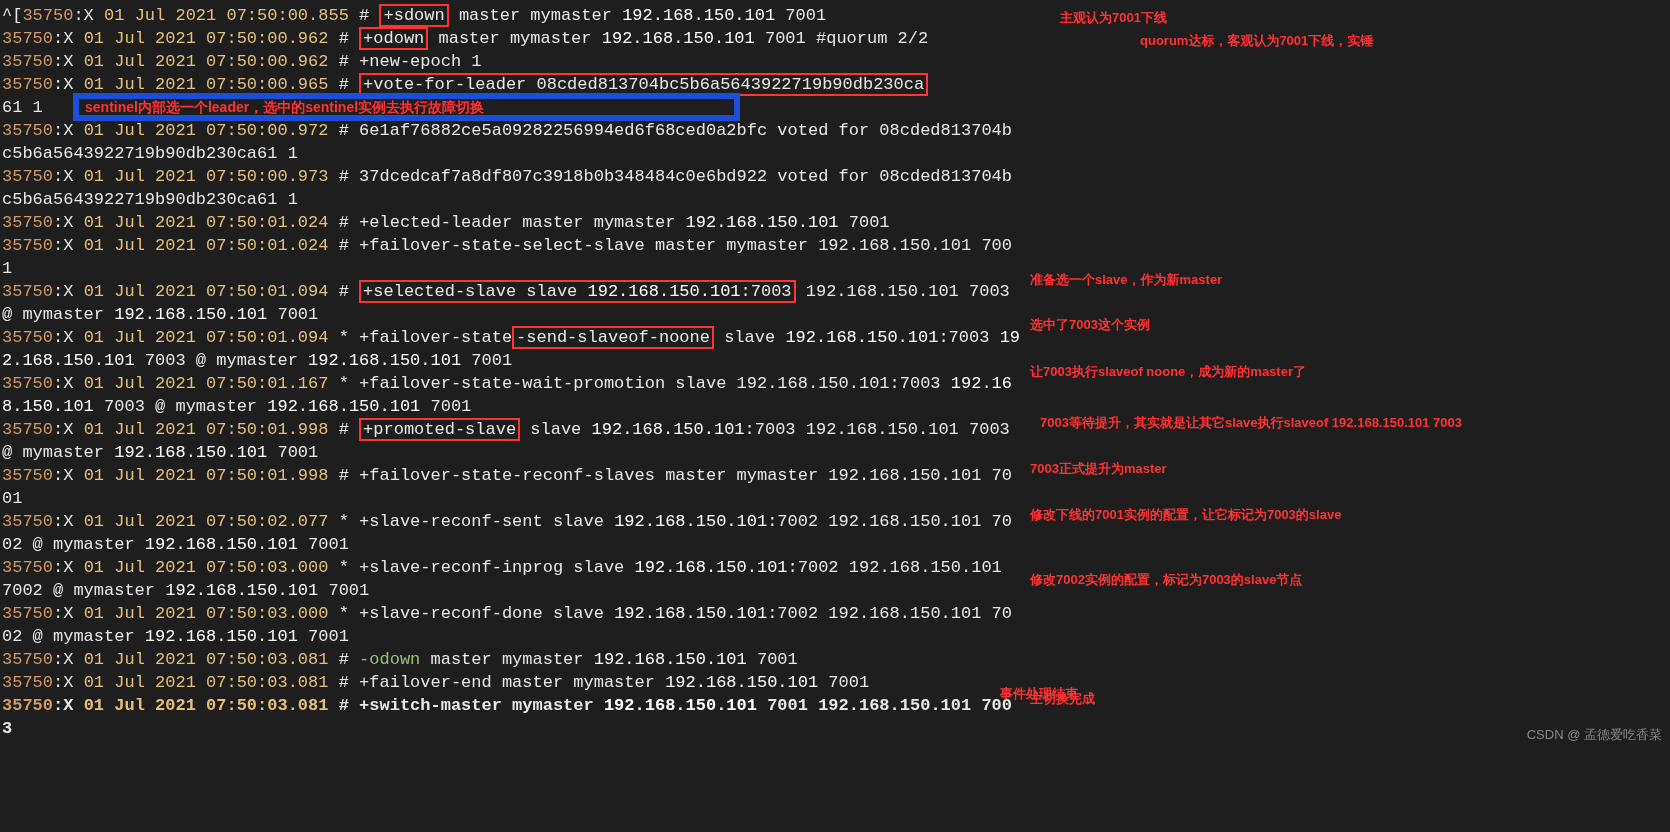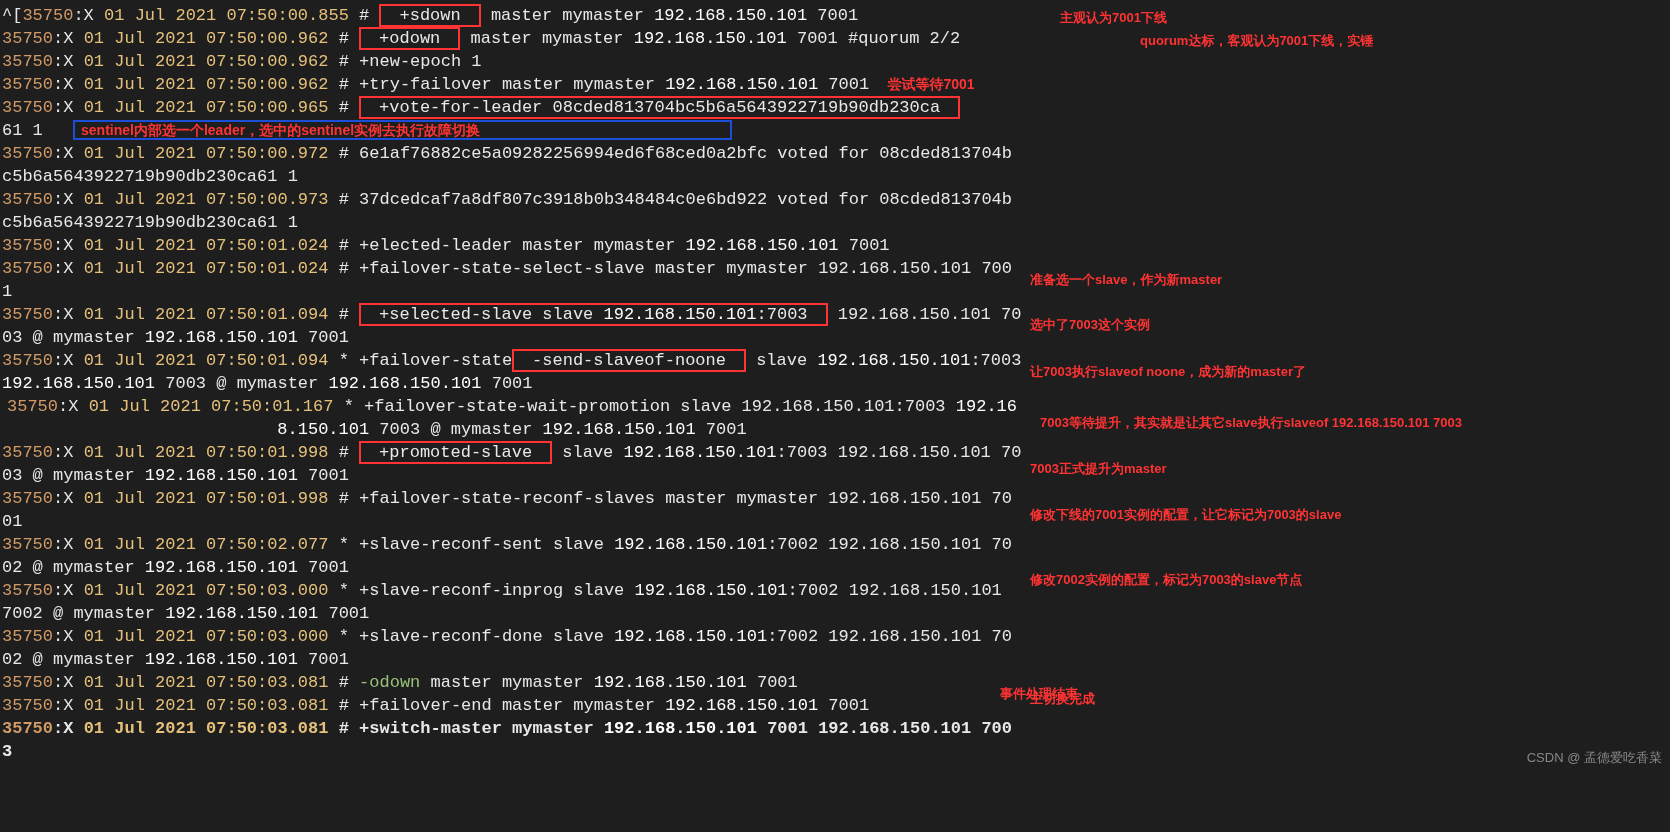--- a/index.html
+++ b/index.html
@@ -26,21 +26,21 @@
   .annot{
     color:#ff3333;
     font-family:"Microsoft YaHei","SimHei",sans-serif;
     font-size:13px;
     font-weight:bold;
     position:absolute;
     white-space:nowrap;
   }
   .boxed{
     border:2px solid #ff3333;
-    padding:0 18px;
+    padding:0 2px;
     display:inline;
     box-sizing:border-box;
   }
   .watermark{
     position:absolute;
     right:8px;
     bottom:4px;
     color:#888;
     font-family:"Microsoft YaHei",sans-serif;
     font-size:13px;
@@ -80,33 +80,27 @@
     <span class="tok-yellow">01 Jul 2021</span>
     <span class="tok-yellow">07:50:00.962</span><span class="tok-white"> # </span><span class="tok-white boxed">+odown</span><span class="tok-white"> master mymaster </span><span class="tok-magenta">192.168.150.101</span><span class="tok-white"> 7001 #quorum 2/2</span>
   </div>
 
   <div>
     <span class="tok-orange">35750</span><span class="tok-white">:X</span>
     <span class="tok-yellow">01 Jul 2021</span>
     <span class="tok-yellow">07:50:00.962</span><span class="tok-white"> # </span><span class="tok-white">+new-epoch 1</span>
   </div>
 
-  <div>
-    <span class="tok-orange">35750</span><span class="tok-white">:X</span>
-    <span class="tok-yellow">01 Jul 2021</span>
-    <span class="tok-yellow">07:50:00.962</span><span class="tok-white"> # </span><span class="tok-white">+try-failover master mymaster </span><span class="tok-magenta">192.168.150.101</span><span class="tok-white"> 7001</span>
-    <span class="inline-annot" style="margin-left:8px;">尝试等待7001</span>
-  </div>
 
   <div style="max-width:1020px;">
     <span class="tok-orange">35750</span><span class="tok-white">:X</span>
     <span class="tok-yellow">01 Jul 2021</span>
     <span class="tok-yellow">07:50:00.965</span><span class="tok-white"> # </span><span class="tok-white boxed">+vote-for-leader 08cded813704bc5b6a5643922719b90db230ca</span><br>
     <span class="tok-white">61 1</span>
-    <span class="inline-annot" style="margin-left:20px;border:2px solid #1d4ed8;padding:0 250px 0 6px;">sentinel内部选一个leader，选中的sentinel实例去执行故障切换</span>
+    <span class="inline-annot" style="margin-left:20px;border:6px solid #1d4ed8;padding:0 250px 0 6px;">sentinel内部选一个leader，选中的sentinel实例去执行故障切换</span>
   </div>
 
   <div style="max-width:1020px;">
     <span class="tok-orange">35750</span><span class="tok-white">:X</span>
     <span class="tok-yellow">01 Jul 2021</span>
     <span class="tok-yellow">07:50:00.972</span><span class="tok-white"> # </span><span class="tok-white">6e1af76882ce5a09282256994ed6f68ced0a2bfc voted for 08cded813704bc5b6a5643922719b90db230ca61 1</span>
   </div>
 
   <div style="max-width:1020px;">
     <span class="tok-orange">35750</span><span class="tok-white">:X</span>
@@ -131,21 +125,21 @@
     <span class="tok-yellow">01 Jul 2021</span>
     <span class="tok-yellow">07:50:01.094</span><span class="tok-white"> # </span><span class="boxed"><span class="tok-white">+selected-slave slave </span><span class="tok-magenta">192.168.150.101</span><span class="tok-white">:7003</span></span><span class="tok-white"> 192.168.150.101 7003 @ mymaster </span><span class="tok-magenta">192.168.150.101</span><span class="tok-white"> 7001</span>
   </div>
 
   <div style="max-width:1020px;">
     <span class="tok-orange">35750</span><span class="tok-white">:X</span>
     <span class="tok-yellow">01 Jul 2021</span>
     <span class="tok-yellow">07:50:01.094</span><span class="tok-white"> * </span><span class="tok-white">+failover-state</span><span class="tok-white boxed">-send-slaveof-noone</span><span class="tok-white"> slave </span><span class="tok-magenta">192.168.150.101</span><span class="tok-white">:7003 </span><span class="tok-magenta">192.168.150.101</span><span class="tok-white"> 7003 @ mymaster </span><span class="tok-magenta">192.168.150.101</span><span class="tok-white"> 7001</span>
   </div>
 
-  <div style="max-width:1020px;text-align:center;">
+  <div style="max-width:1020px;">
     <span class="tok-orange">35750</span><span class="tok-white">:X</span>
     <span class="tok-yellow">01 Jul 2021</span>
     <span class="tok-yellow">07:50:01.167</span><span class="tok-white"> * </span><span class="tok-white">+failover-state-wait-promotion slave 192.168.150.101:7003 </span><span class="tok-magenta">192.168.150.101</span><span class="tok-white"> 7003 @ mymaster </span><span class="tok-magenta">192.168.150.101</span><span class="tok-white"> 7001</span>
   </div>
 
   <div style="max-width:1020px;">
     <span class="tok-orange">35750</span><span class="tok-white">:X</span>
     <span class="tok-yellow">01 Jul 2021</span>
     <span class="tok-yellow">07:50:01.998</span><span class="tok-white"> # </span><span class="tok-white boxed">+promoted-slave</span><span class="tok-white"> slave </span><span class="tok-magenta">192.168.150.101</span><span class="tok-white">:7003 192.168.150.101 7003 @ mymaster </span><span class="tok-magenta">192.168.150.101</span><span class="tok-white"> 7001</span>
   </div>

